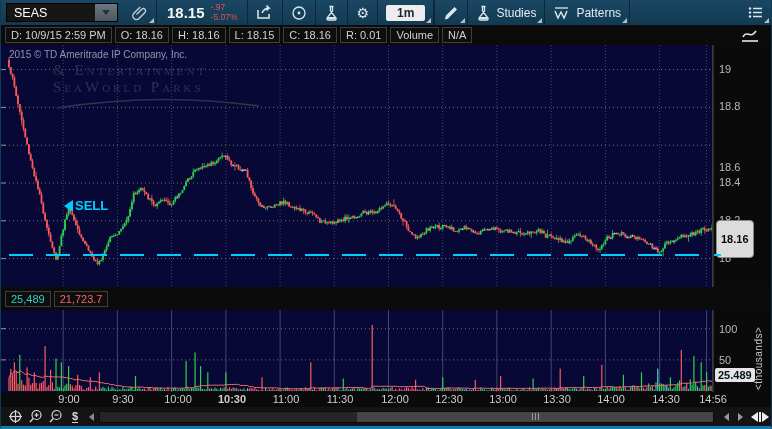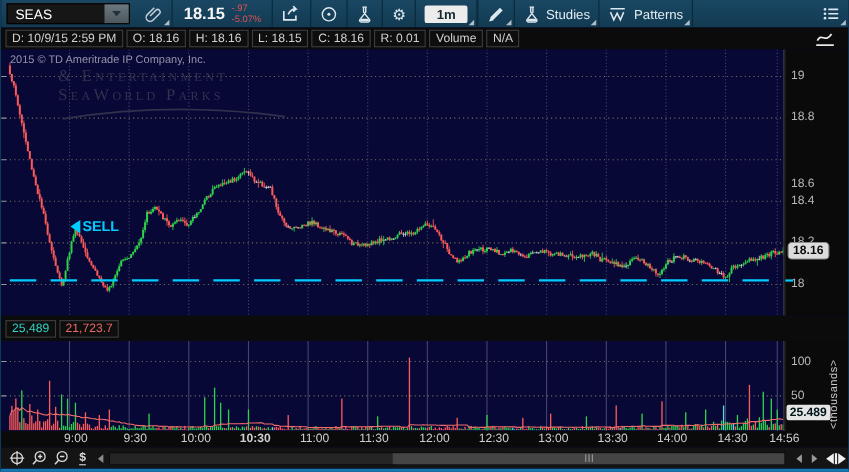--- a/index.html
+++ b/index.html
@@ -39,21 +39,21 @@
           height:16px; line-height:14px; padding:0 5px; white-space:nowrap; flex:0 0 auto; }
   .cell.title { color:#ffffff; }
   .squig { margin-left:auto; margin-right:10px; }
 
   
   .pricepanel { position:absolute; left:0; top:45px; width:712px; height:242px; background:#080836; }
   .paxis { position:absolute; left:712px; top:45px; width:60px; height:242px; background:#0a0a0a;
            border-left:1px solid #2e2e2e; }
   .axis-label { position:absolute; left:5px; color:#b8b8b8; font-size:11px; }
   .price-badge { position:absolute; left:2px; background:#dcdcdc; color:#0a0a0a; font-size:11px;
-                 font-weight:bold; padding:0 4px; border-radius:4px; border:1px solid #8a8a8a; line-height:14px; }
+                 font-weight:bold; padding:11px 4px; border-radius:4px; border:1px solid #8a8a8a; line-height:14px; }
   .wm-copy { position:absolute; left:8px; top:4px; color:#9494ac; font-size:10px; }
   .wm-brand { position:absolute; left:52px; top:17px; color:#31314e; font-family:"Liberation Serif", serif;
               font-variant:small-caps; letter-spacing:3px; font-size:15px; line-height:1.15; }
   .sellmark { position:absolute; display:flex; align-items:center; gap:2px; color:#00ccff;
               font-weight:bold; font-size:13px; }
   .selltri { width:0; height:0; border-top:6px solid transparent; border-bottom:6px solid transparent;
              border-right:9px solid #00ccff; }
 
   .volhdr { position:absolute; left:0; top:287px; width:772px; height:23px; background:#0b0b0b;
             display:flex; align-items:center; padding-left:4px; gap:3px; }

